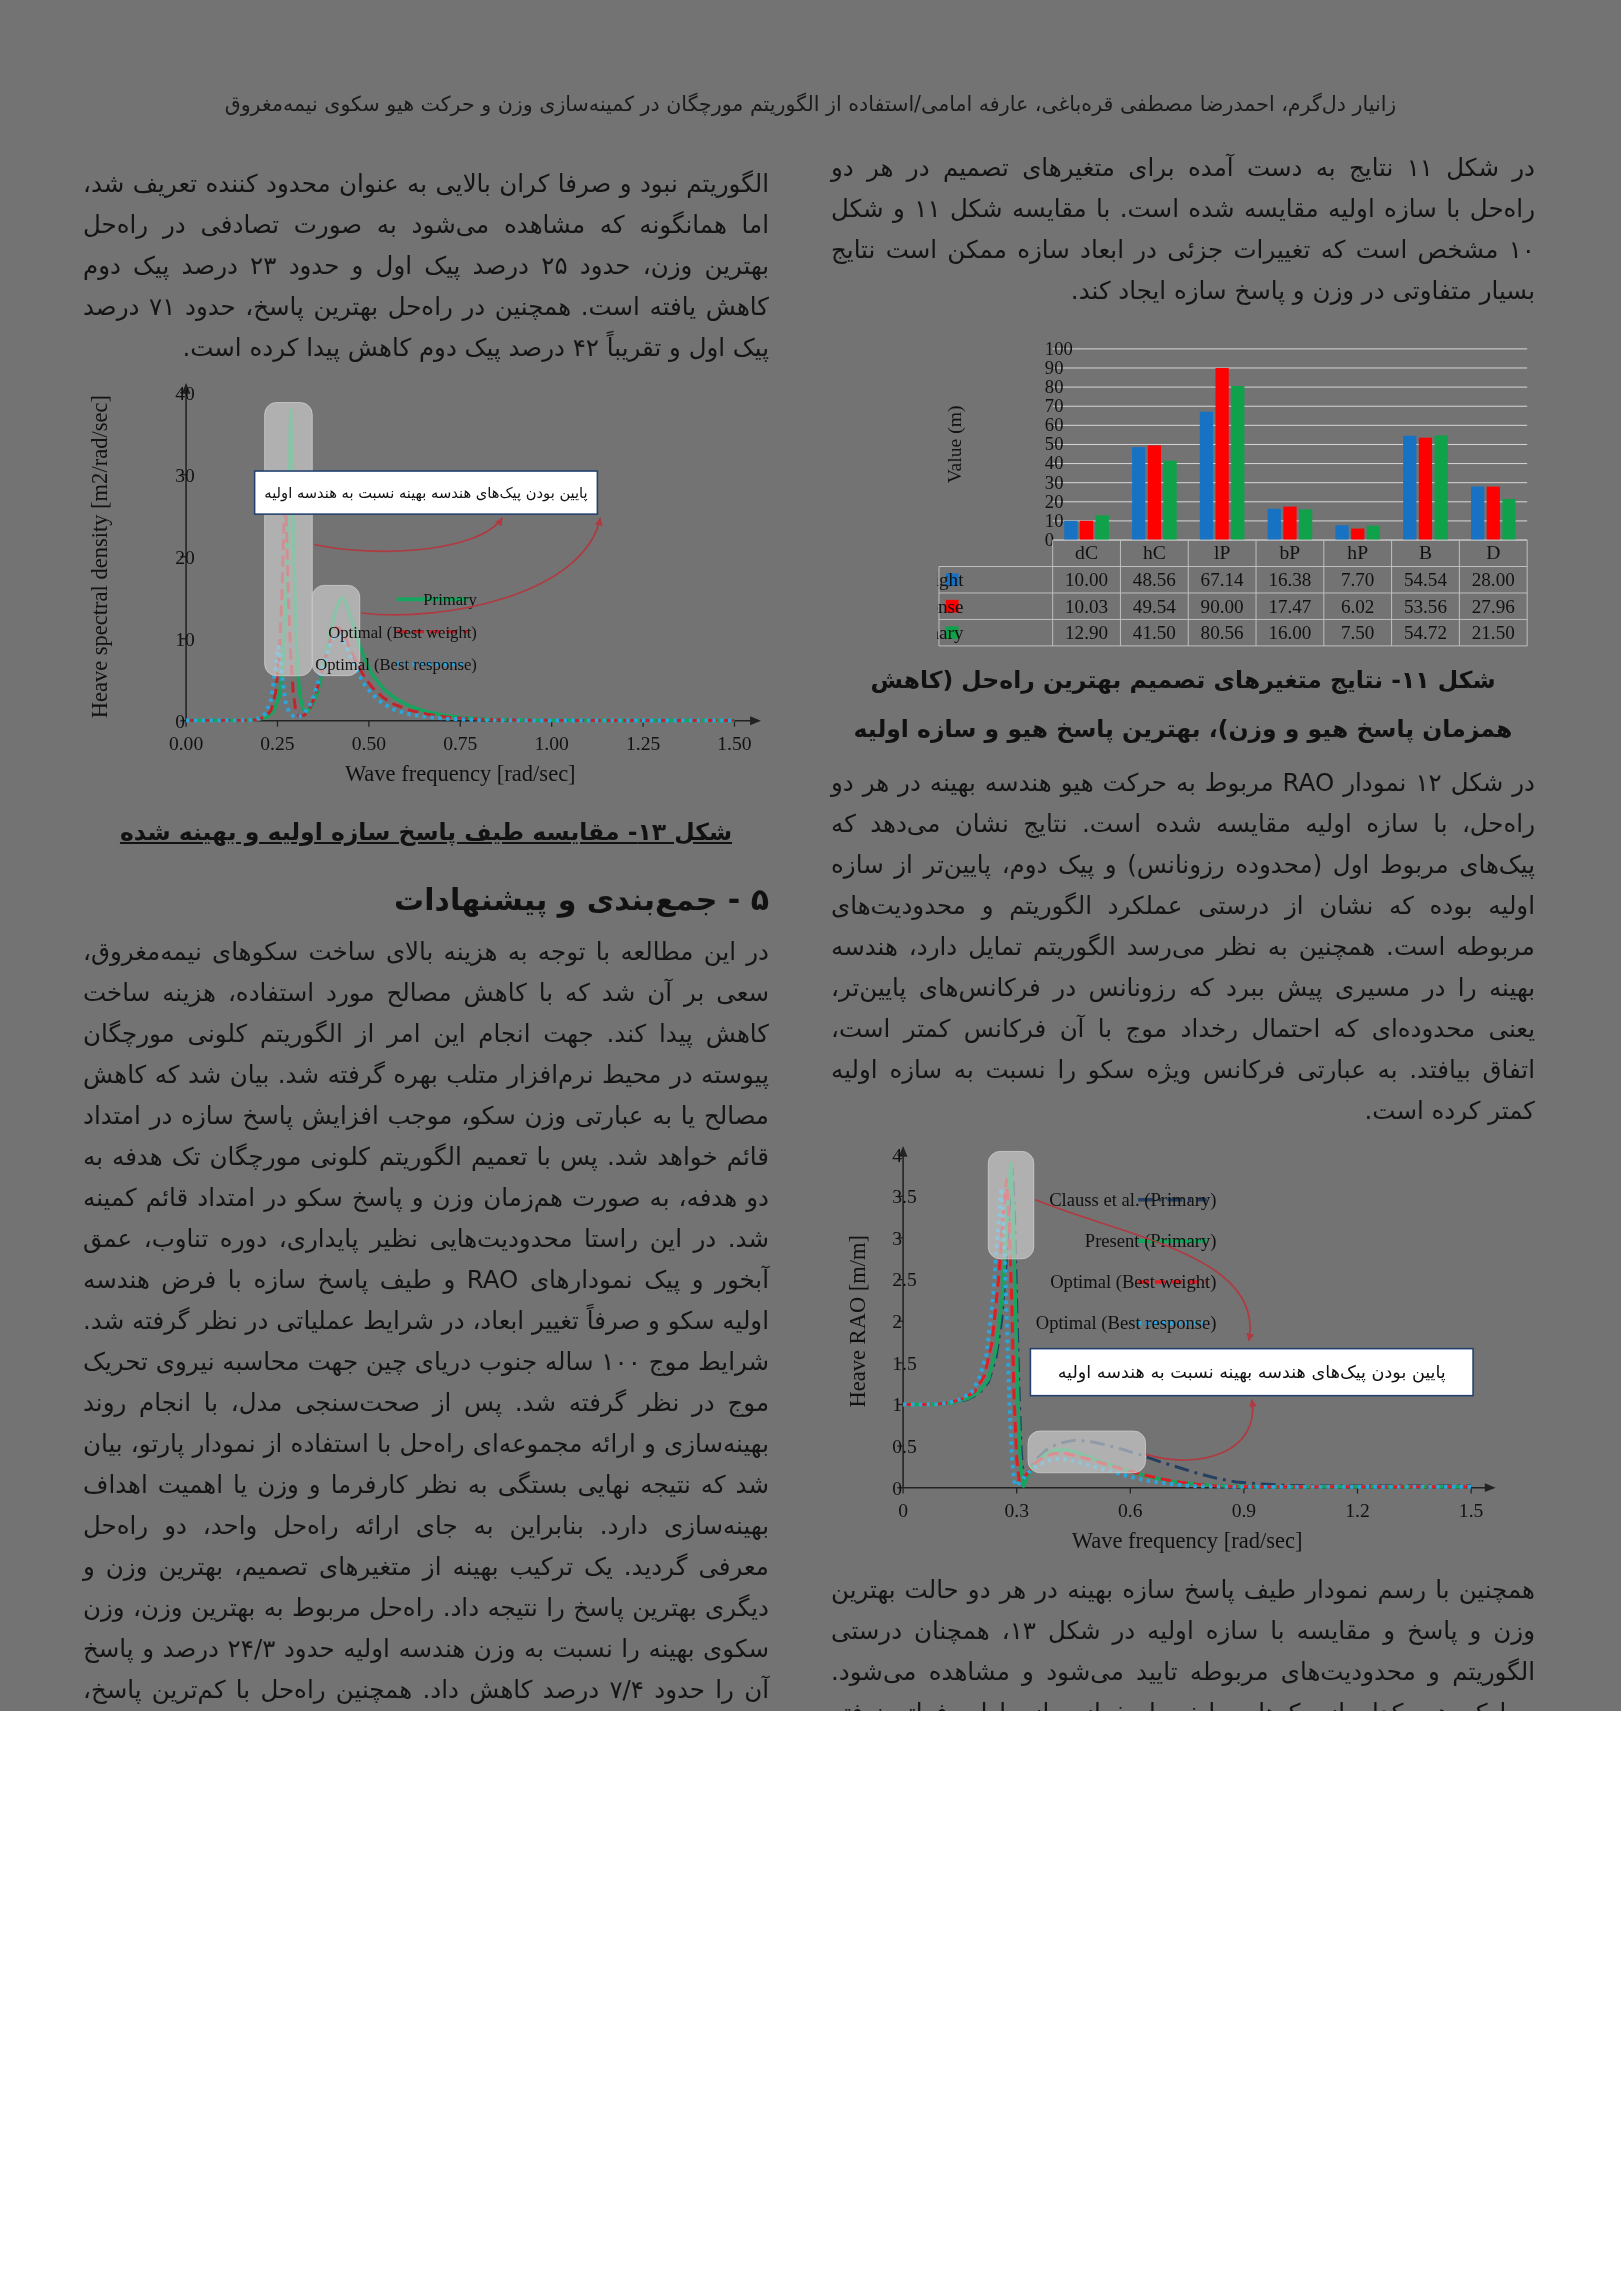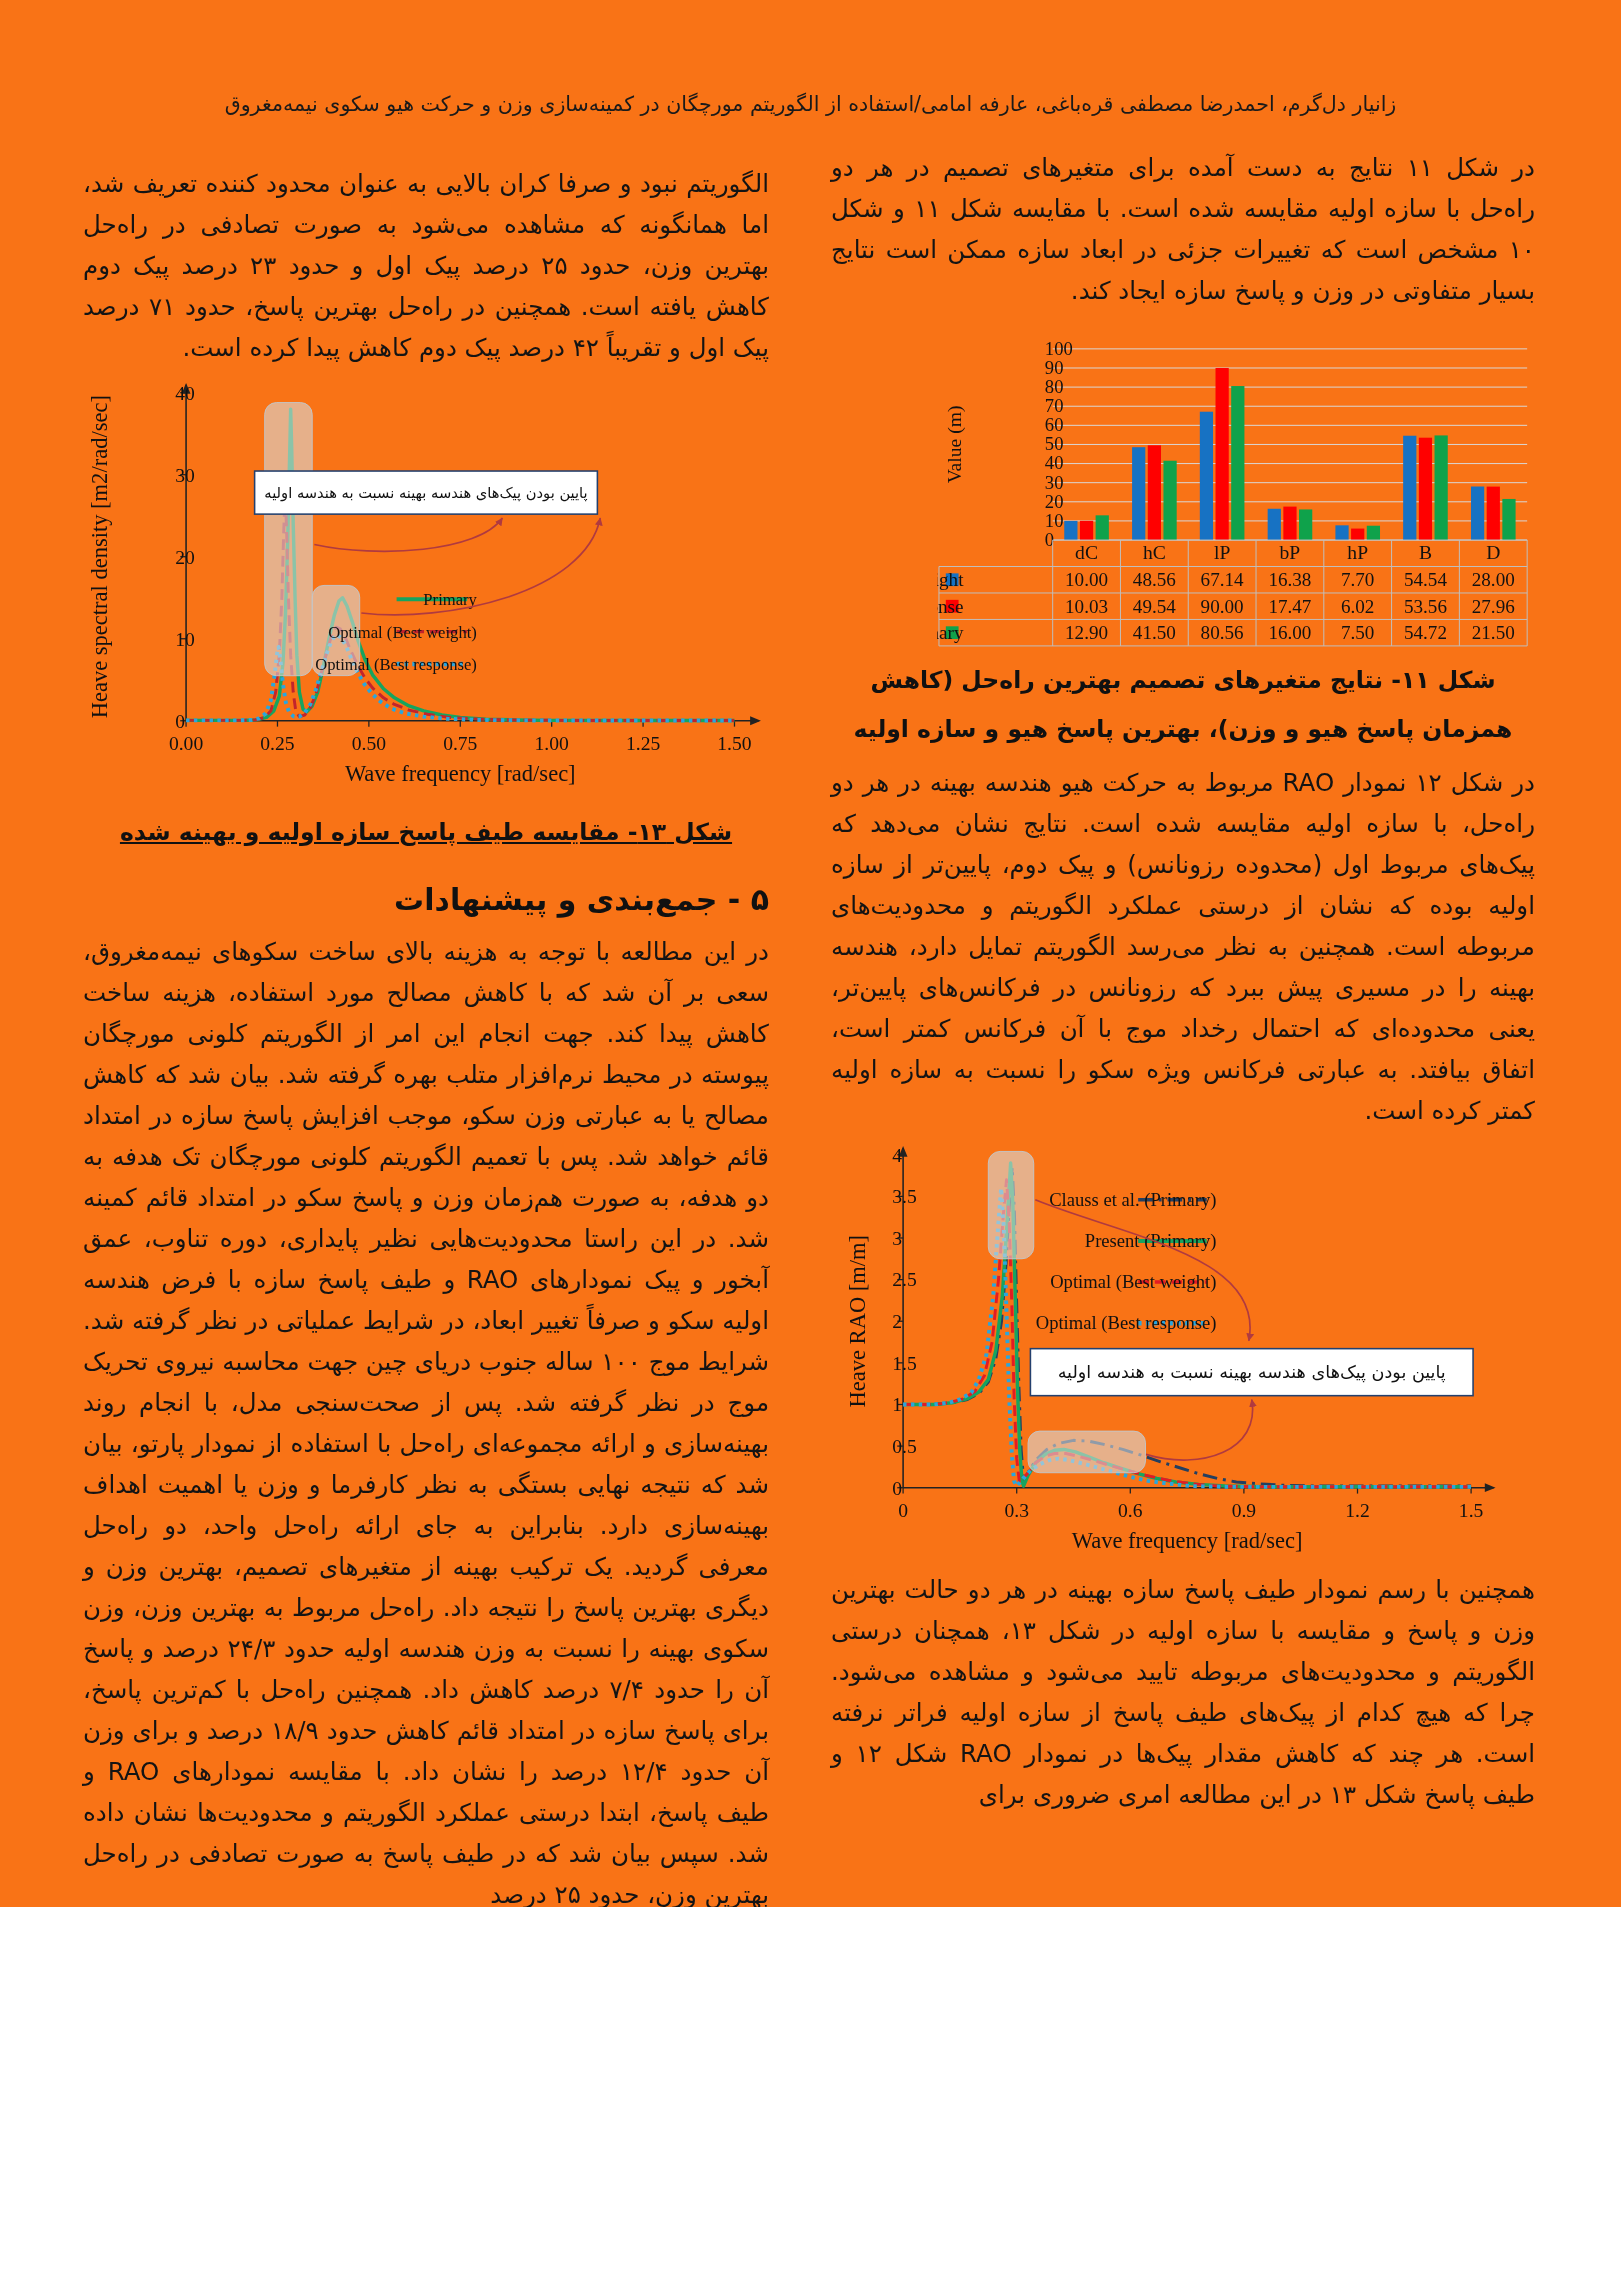--- a/index.html
+++ b/index.html
@@ -1,16 +1,16 @@
 <!DOCTYPE html>
 <html><head>
 <meta charset="utf-8">
 <style>
   html,body{margin:0;padding:0;background:#ffffff;}
-  .page{position:relative;width:1621px;height:1907px;background:#f97316;color:#111;
+  .page{position:relative;width:1621px;height:1711px;background:#737373;color:#111;
         font-family:"DejaVu Sans",sans-serif;overflow:hidden;}
   .hdr{position:absolute;top:92px;left:0;width:100%;text-align:center;direction:rtl;
        font-size:20.6px;color:#1a1a1a;}
   .col{position:absolute;direction:rtl;}
   .col-left{left:83px;top:163px;width:686px;}
   .col-right{left:831px;top:147px;width:704px;}
   p.body{margin:0;text-align:justify;font-size:24.5px;line-height:41px;color:#141414;}
   .cap{text-align:center;font-weight:bold;font-size:23.5px;line-height:49px;color:#111;}
   .cap10{margin-bottom:19.6px;}
   .cap11{margin:7.8px 0 7.8px 0;}

